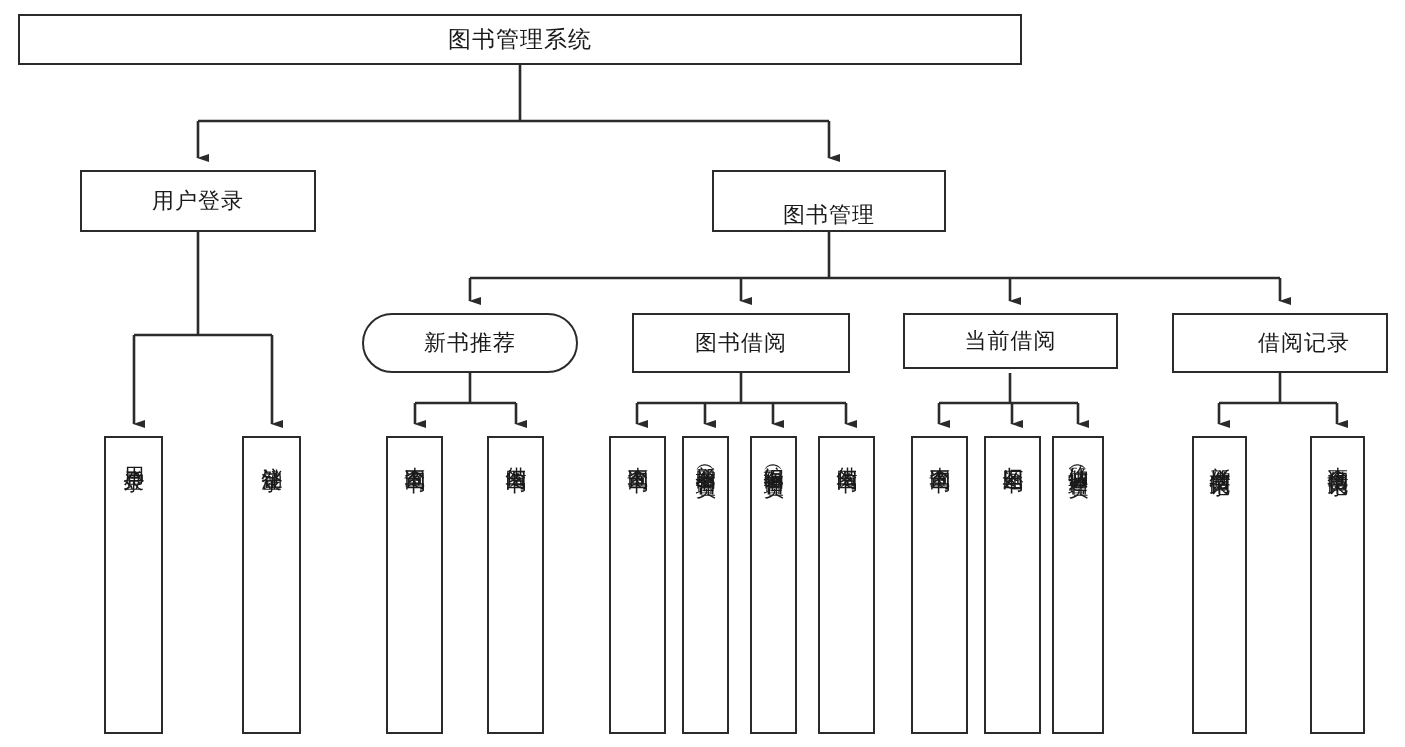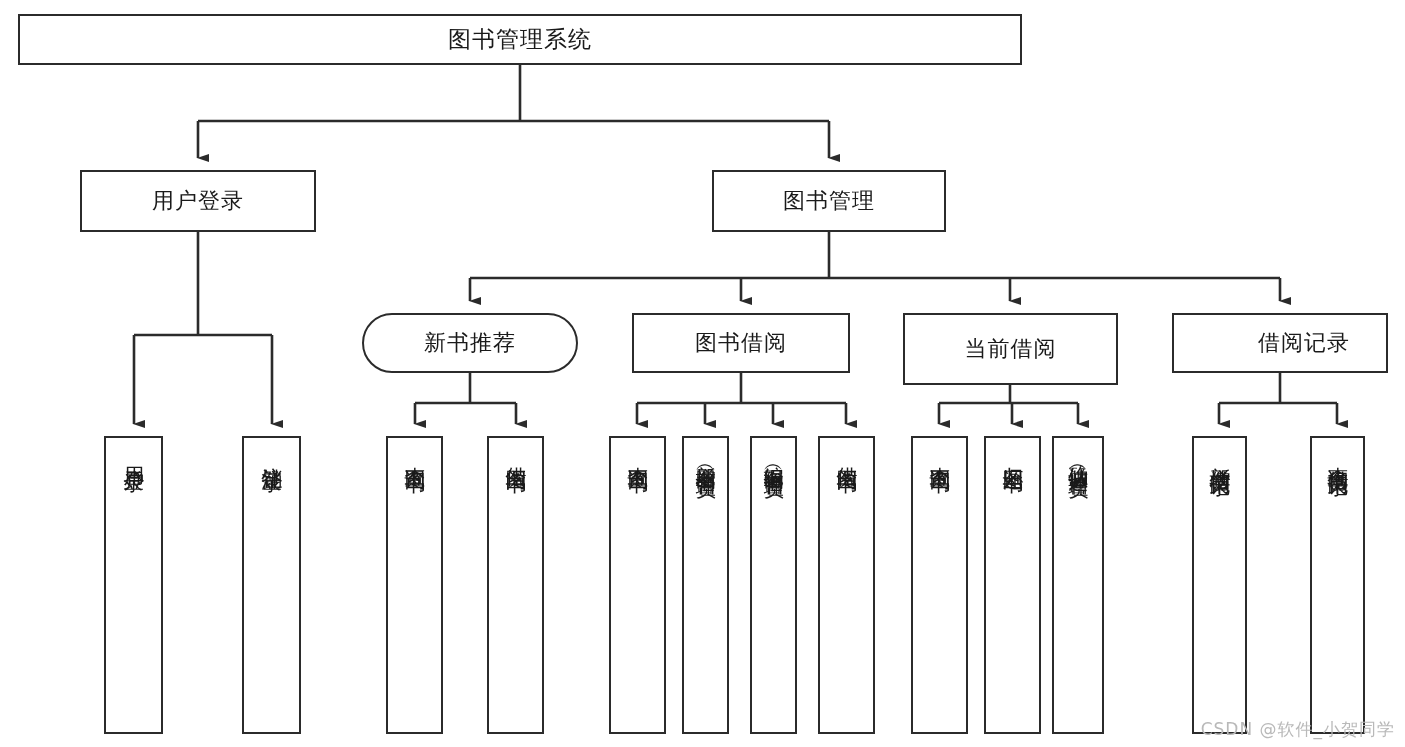--- a/index.html
+++ b/index.html
@@ -123,30 +123,30 @@
     </g>
   </svg>
 
   <div id="nodes">
       <div class="node root" style="left: 18px; top: 14px; width: 1004px; height: 51px;">
         <span>图书管理系统</span>
       </div>
       <div class="node horiz" style="left: 80px; top: 170px; width: 236px; height: 62px;">
         <span>用户登录</span>
       </div>
-      <div class="node horiz" style="left: 712px; top: 170px; width: 234px; height: 62px;">
+      <div class="node horiz" style="left: 712px; top: 170px; width: 234px; height: 62px; align-items: flex-end;">
         <span>图书管理</span>
       </div>
       <div class="node horiz" style="left: 362px; top: 313px; width: 216px; height: 60px; border-radius: 30px;">
         <span>新书推荐</span>
       </div>
       <div class="node horiz" style="left: 632px; top: 313px; width: 218px; height: 60px; text-align: center;">
         <span>图书借阅</span>
       </div>
-      <div class="node horiz" style="left: 903px; top: 313px; width: 215px; height: 72px; align-items: center;">
+      <div class="node horiz" style="left: 903px; top: 313px; width: 215px; height: 56px; align-items: center;">
         <span>当前借阅</span>
       </div>
       <div class="node horiz" style="left: 1172px; top: 313px; width: 216px; height: 60px; padding-left: 48px;">
         <span>借阅记录</span>
       </div>
       <div class="node leaf" style="left: 104px; top: 436px; width: 59px; height: 298px;">
         <span class="vlabel">用户登录</span>
       </div>
       <div class="node leaf" style="left: 242px; top: 436px; width: 59px; height: 298px;">
         <span class="vlabel">注销登录</span>
@@ -179,14 +179,13 @@
         <span class="vlabel">确认归还（管理员）</span>
       </div>
       <div class="node leaf" style="left: 1192px; top: 436px; width: 55px; height: 298px;">
         <span class="vlabel">新增借阅记录</span>
       </div>
       <div class="node leaf" style="left: 1310px; top: 436px; width: 55px; height: 298px;">
         <span class="vlabel">查询借阅记录</span>
       </div>
     </div>
 
-  <div class="watermark">CSDN @软件_小贺同学</div>
 </div>
 
 </body></html>

